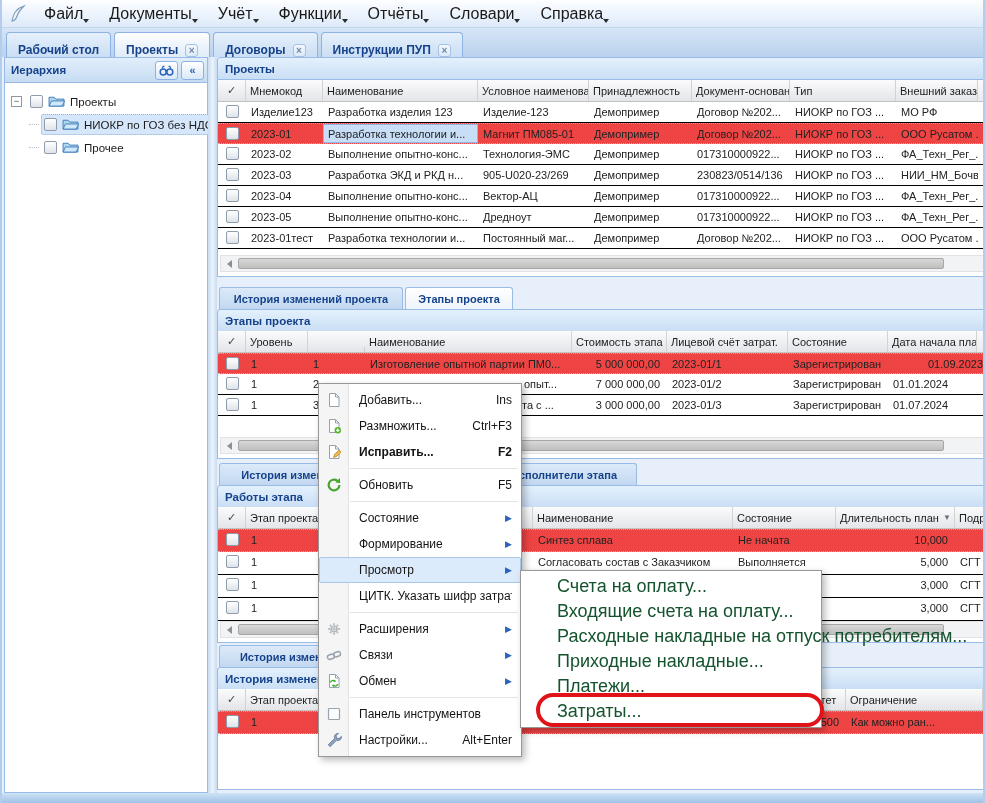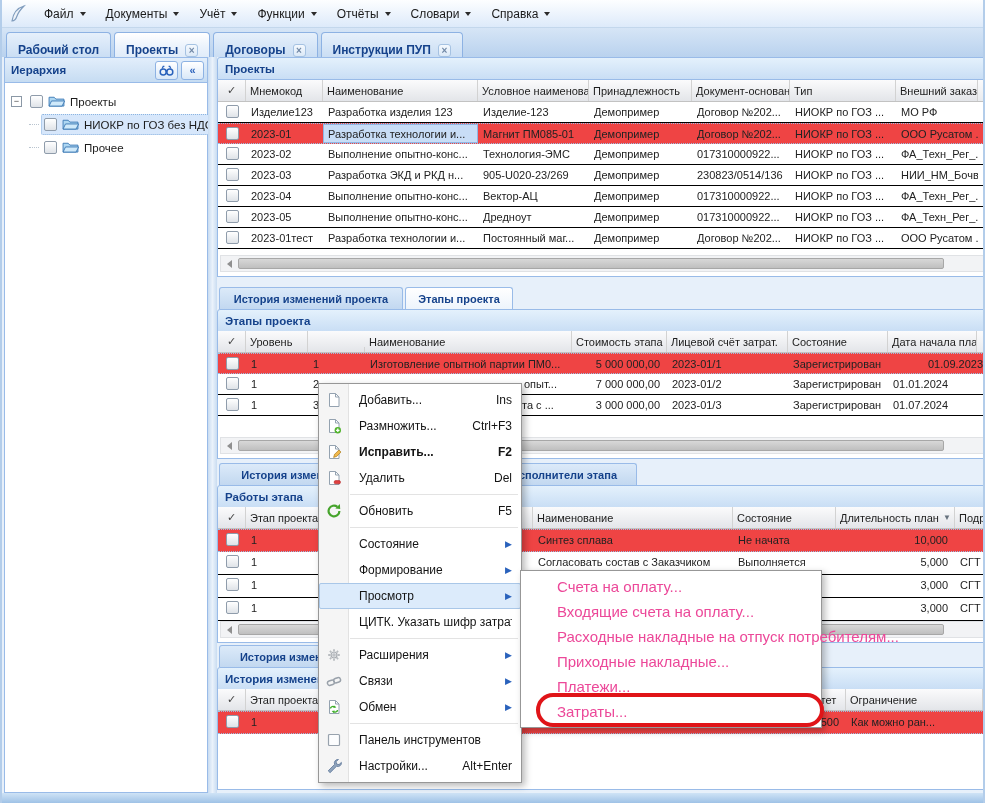--- a/index.html
+++ b/index.html
@@ -7,21 +7,21 @@
 body{font-family:"Liberation Sans",sans-serif;font-size:11px;color:#222;background:#fff}
 .app{position:relative;width:985px;height:803px;background:#e7f0fa;overflow:hidden;
      border-left:2px solid #b3cdea;border-right:2px solid #b3cdea}
 
 
 .menubar{position:absolute;left:0;top:0;width:100%;height:28px;
   background:linear-gradient(#fdfeff,#ddeafa);border-bottom:1px solid #c3d7ec;
   display:flex;align-items:center;padding-left:4px;z-index:2}
 .logo{width:24px;height:22px;display:flex;align-items:center;justify-content:center;margin-right:4px}
 .menubar-items{display:flex;align-items:center}
-.mitem{display:flex;align-items:center;gap:6px;padding:4px 10px;font-size:12px;color:#1a1a1a;cursor:default}
+.mitem{display:flex;align-items:flex-end;gap:0;padding:4px 10px;font-size:16px;color:#1a1a1a;cursor:default}
 .caret{width:0;height:0;border-left:3.5px solid transparent;border-right:3.5px solid transparent;border-top:4px solid #2b2b2b}
 
 
 .tabbar{position:absolute;left:0;top:28px;width:100%;height:29px;
   background:linear-gradient(#d6e5f6,#b9d2ee);display:flex;gap:3px;padding:4px 0 0 4px;z-index:2}
 .wtab{display:flex;align-items:flex-end;gap:7px;padding:0 11px;height:25px;
   border:1px solid #8db2e3;border-bottom:none;border-radius:4px 4px 0 0;
   background:linear-gradient(#e6f0fb,#cadef4);color:#15428b;font-weight:bold;font-size:12px;white-space:nowrap}
 .wtab.active{background:linear-gradient(#ffffff,#eaf2fc 60%,#e0ecf9)}
 .closebox{width:13px;height:13px;border-radius:3px;border:1px solid #a5c2e2;
@@ -118,21 +118,21 @@
 .mi .ic{position:absolute;left:7px;top:5px;width:16px;height:16px}
 .mi .lbl{flex:1;white-space:nowrap;overflow:hidden}
 .mi .sc{margin-left:8px}
 .mi .arr{color:#2a62bc;font-size:9px;margin-left:8px}
 .mi.hl{background:#dcebfb;outline:1px solid #a9c7e8;outline-offset:-1px;border-radius:2px}
 .msep{height:1px;background:#e3e3e3;margin:3px 3px 3px 31px}
 
 
 .smenu{position:absolute;left:518px;top:570px;width:302px;z-index:12;background:#fff;
   border:1px solid #979797;box-shadow:3px 3px 7px rgba(0,0,0,.28);padding:3px 0}
-.smi{height:25px;display:flex;align-items:center;padding:0 8px 0 36px;font-size:15px;color:#ec4899;white-space:nowrap}
+.smi{height:25px;display:flex;align-items:center;padding:0 8px 0 36px;font-size:18px;color:#14532d;white-space:nowrap}
 
 
 .ann{position:absolute;left:534px;top:693px;width:288px;height:34px;z-index:20;
   border:4px solid #e01418;border-radius:17px;pointer-events:none}
 </style>
 </head>
 <body>
 
 <div class="app">
 
@@ -589,29 +589,20 @@
       </div>
       <div class="mi b">
         <span class="ic"><svg viewBox="0 0 16 16" width="16" height="16">
             <path d="M3.5 1.5h6l3.5 3.5v9.5h-9.5z" fill="#fff" stroke="#94a2b0"></path>
             <path d="M9.5 1.5v3.5h3.5" fill="none" stroke="#94a2b0"></path>
             <path d="M7.6 13.4l1-3.1 4.3-4.3 2.1 2.1-4.3 4.3z" fill="#f2b84b" stroke="#a97d1e" stroke-width=".7"></path>
           </svg></span>
         <span class="lbl">Исправить...</span>
         <span class="sc">F2</span>
       </div>
-      <div class="mi">
-        <span class="ic"><svg viewBox="0 0 16 16" width="16" height="16">
-            <path d="M3.5 1.5h6l3.5 3.5v9.5h-9.5z" fill="#fff" stroke="#94a2b0"></path>
-            <path d="M9.5 1.5v3.5h3.5" fill="none" stroke="#94a2b0"></path>
-            <rect x="8.2" y="10.6" width="6.2" height="3.2" rx="1.4" fill="#e04040" stroke="#b02020" stroke-width=".6"></rect>
-          </svg></span>
-        <span class="lbl">Удалить</span>
-        <span class="sc">Del</span>
-      </div>
       <div class="msep"></div>
       <div class="mi">
         <span class="ic"><svg viewBox="0 0 16 16" width="16" height="16">
             <path d="M13.4 8a5.4 5.4 0 1 1-2-4.2" fill="none" stroke="#46a42c" stroke-width="2.2"></path>
             <path d="M13.9 1l.3 5-4.8-.5z" fill="#46a42c"></path>
           </svg></span>
         <span class="lbl">Обновить</span>
         <span class="sc">F5</span>
       </div>
       <div class="msep"></div>

